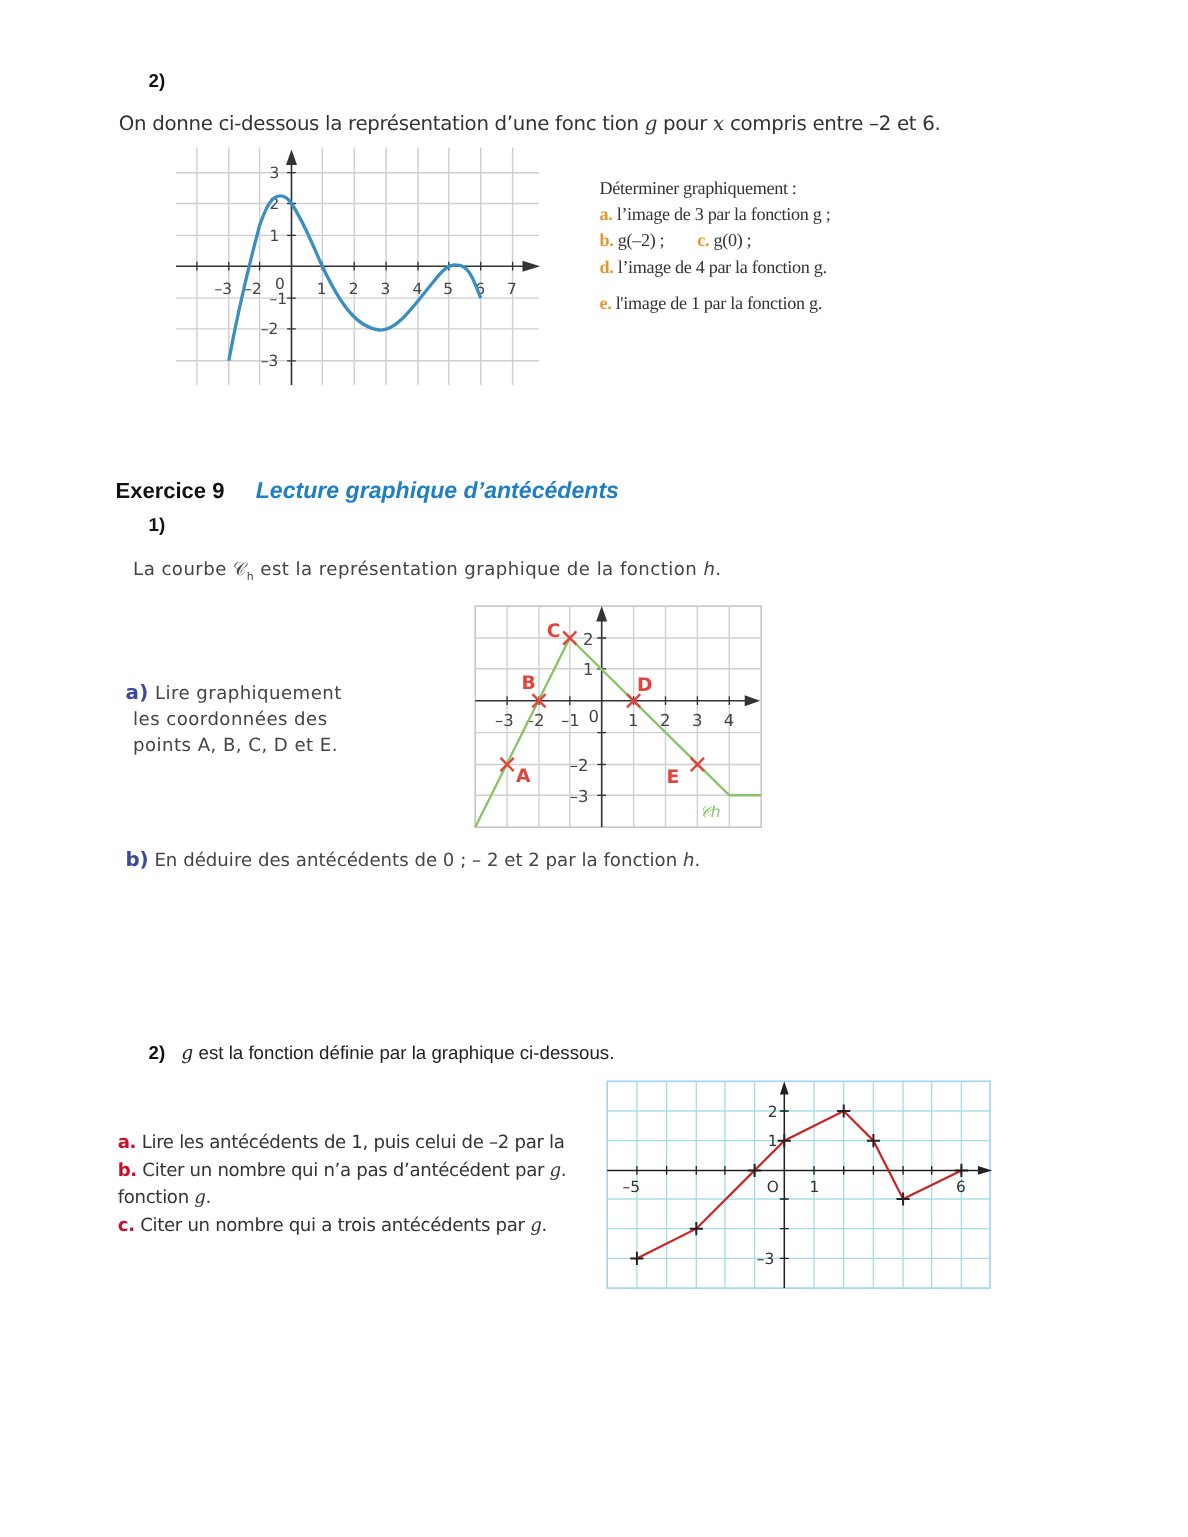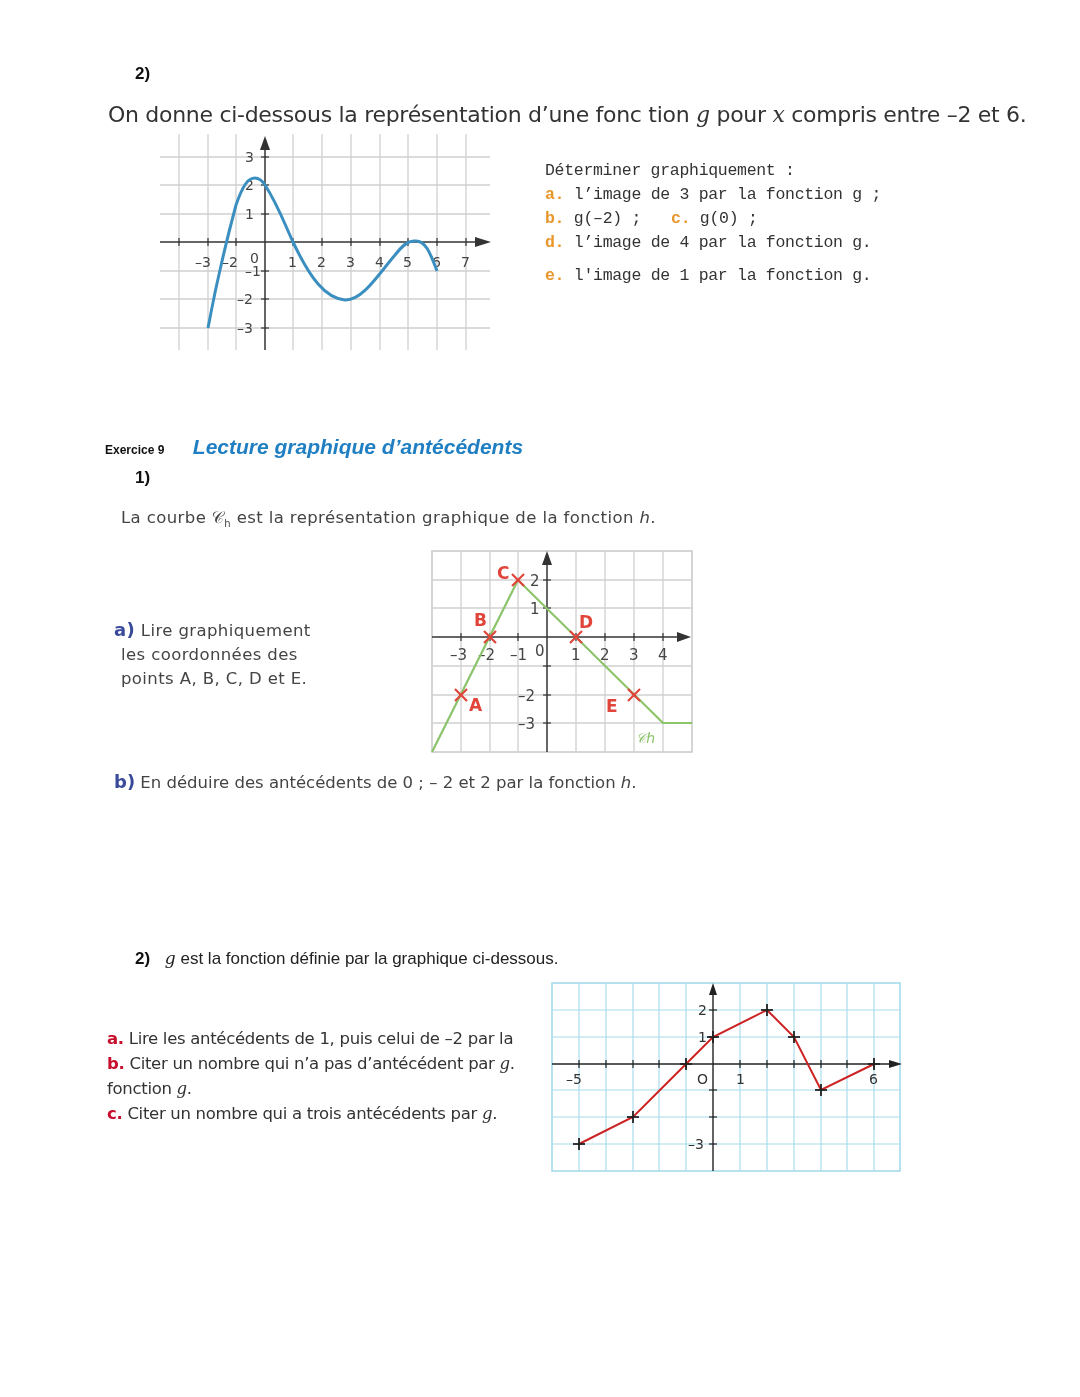--- a/index.html
+++ b/index.html
@@ -1,23 +1,23 @@
 <!DOCTYPE html>
 <html><head>
 <meta charset="utf-8">
 <style>
   html, body { margin:0; padding:0; background:#ffffff; }
   body { width:1080px; height:1397px; position:relative; overflow:hidden; font-family:"Liberation Sans", sans-serif; color:#222; }
   .abs { position:absolute; }
   .q-num { font-family:"Liberation Sans", sans-serif; font-weight:bold; font-size:17px; color:#111; }
-  .intro { font-family:"DejaVu Sans", sans-serif; font-size:22px; color:#333; letter-spacing:-0.3px; }
+  .intro { font-family:"DejaVu Sans", sans-serif; font-size:18px; color:#333; letter-spacing:-0.3px; }
   .ital { font-style:italic; font-family:"DejaVu Serif", serif; }
-  .task { font-family:Liberation Mono, monospace; font-size:16.5px; color:#333; line-height:24px; letter-spacing:-0.3px; }
+  .task { font-family:Liberation Serif, serif; font-size:16.5px; color:#333; line-height:24px; letter-spacing:-0.3px; }
   .orange { color:#e8962a; font-weight:bold; }
-  .ex-title { font-family:"Liberation Sans", sans-serif; font-weight:bold; font-size:12px; color:#111; }
+  .ex-title { font-family:"Liberation Sans", sans-serif; font-weight:bold; font-size:20px; color:#111; }
   .ex-sub { font-family:"Liberation Sans", sans-serif; font-weight:bold; font-style:italic; font-size:21px; color:#1f7fc2; }
   .h-text { font-family:"DejaVu Sans", sans-serif; font-size:16.5px; color:#444; letter-spacing:0.4px; }
   .navy { color:#3a4a9a; font-weight:bold; }
   .red-l { color:#c8102e; font-weight:bold; }
   .g2task { font-family:"DejaVu Sans", sans-serif; font-size:16.5px; color:#333; line-height:25px; letter-spacing:-0.3px; }
   svg text { font-family:"DejaVu Sans", sans-serif; }
 </style>
 </head>
 <body>
 

